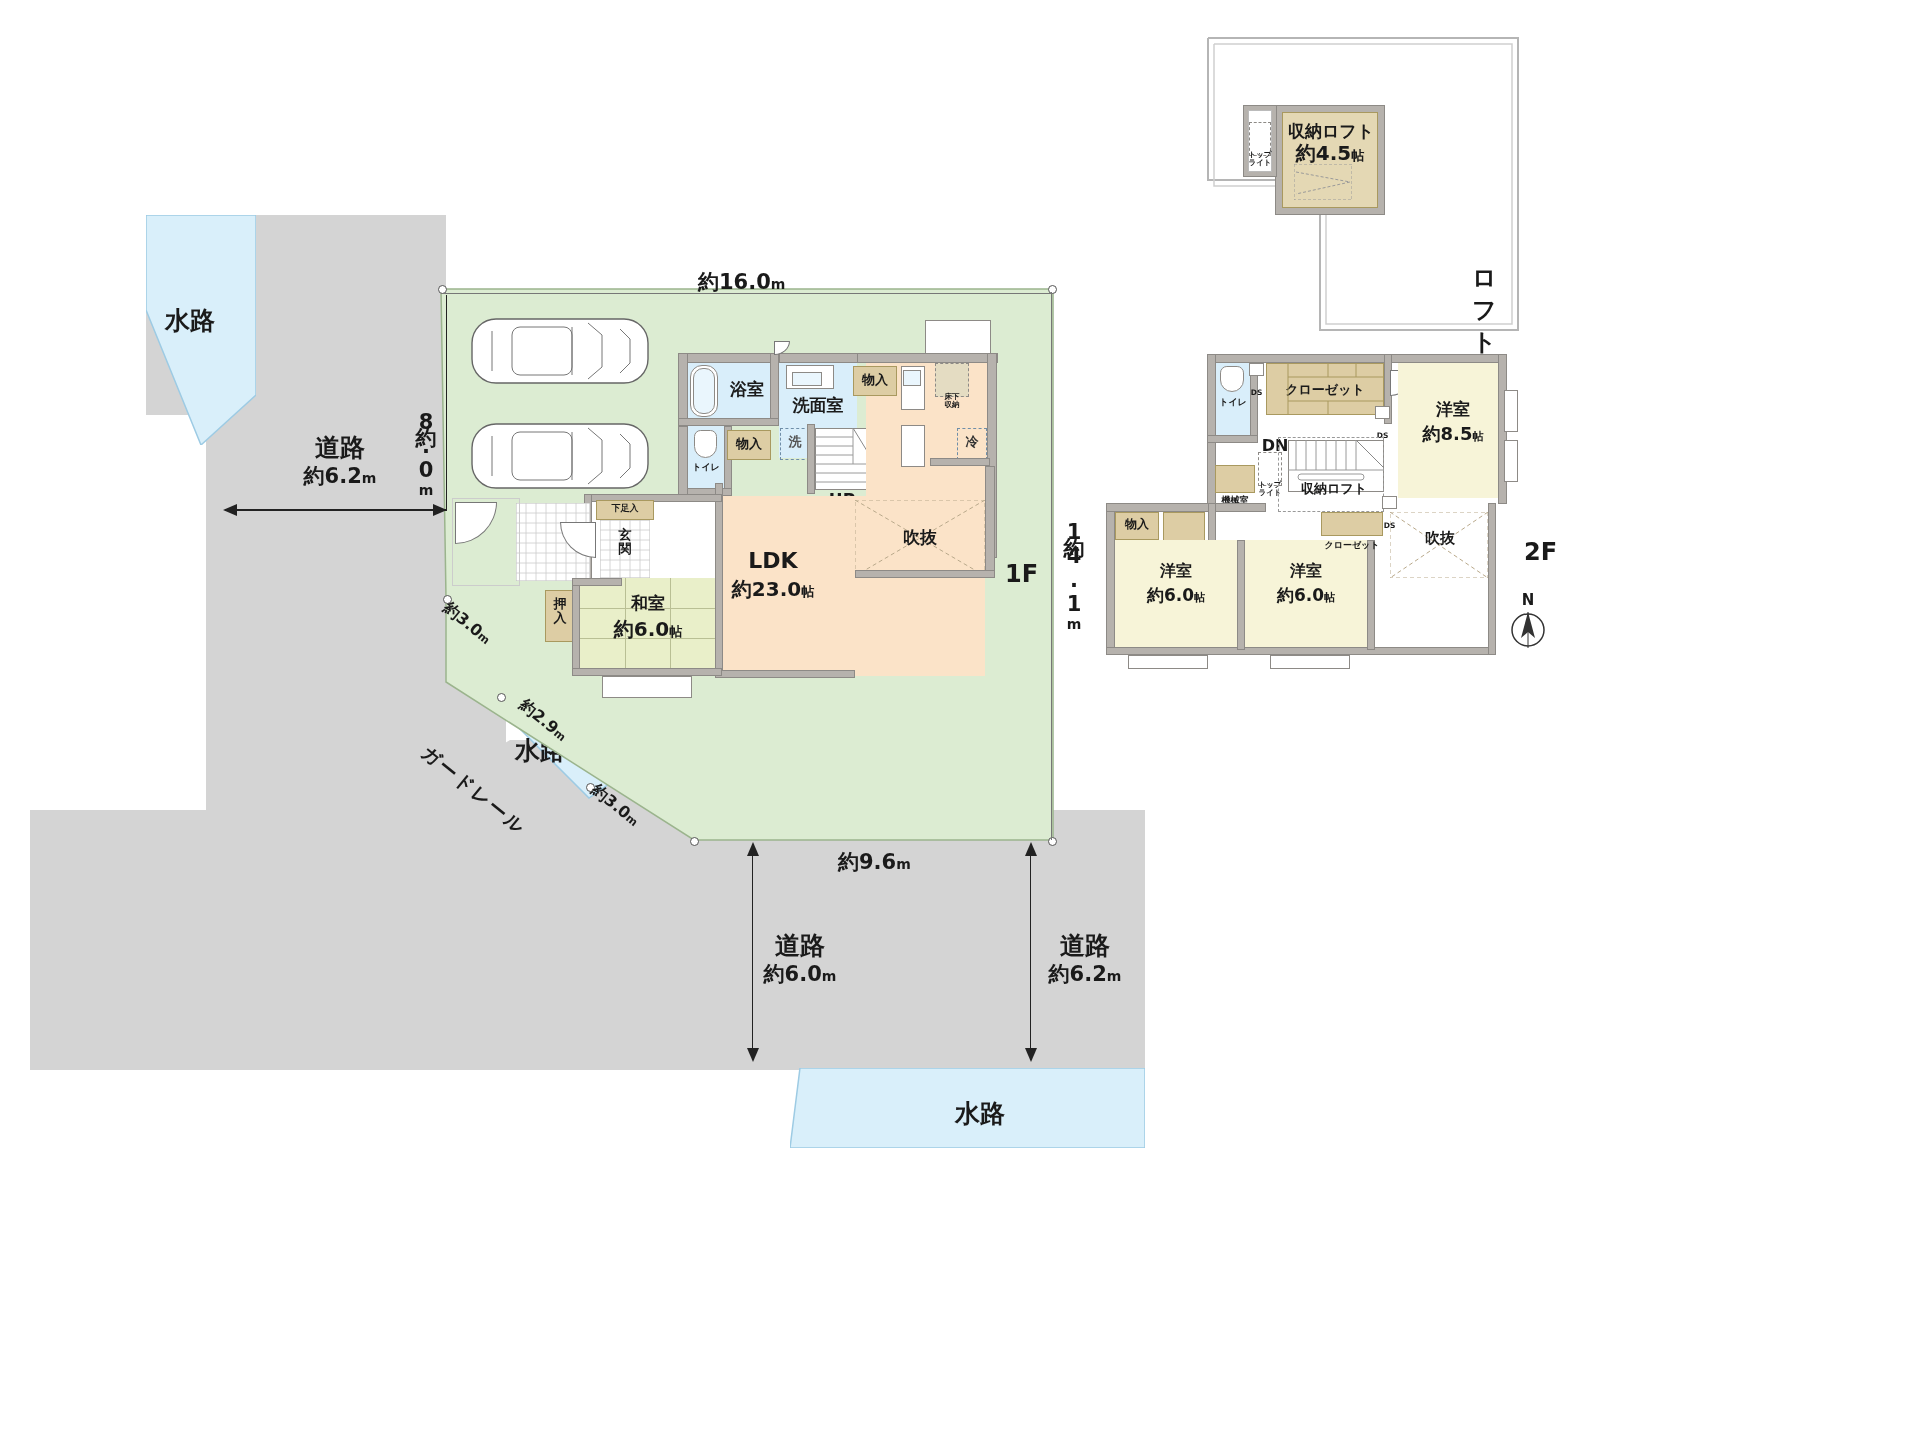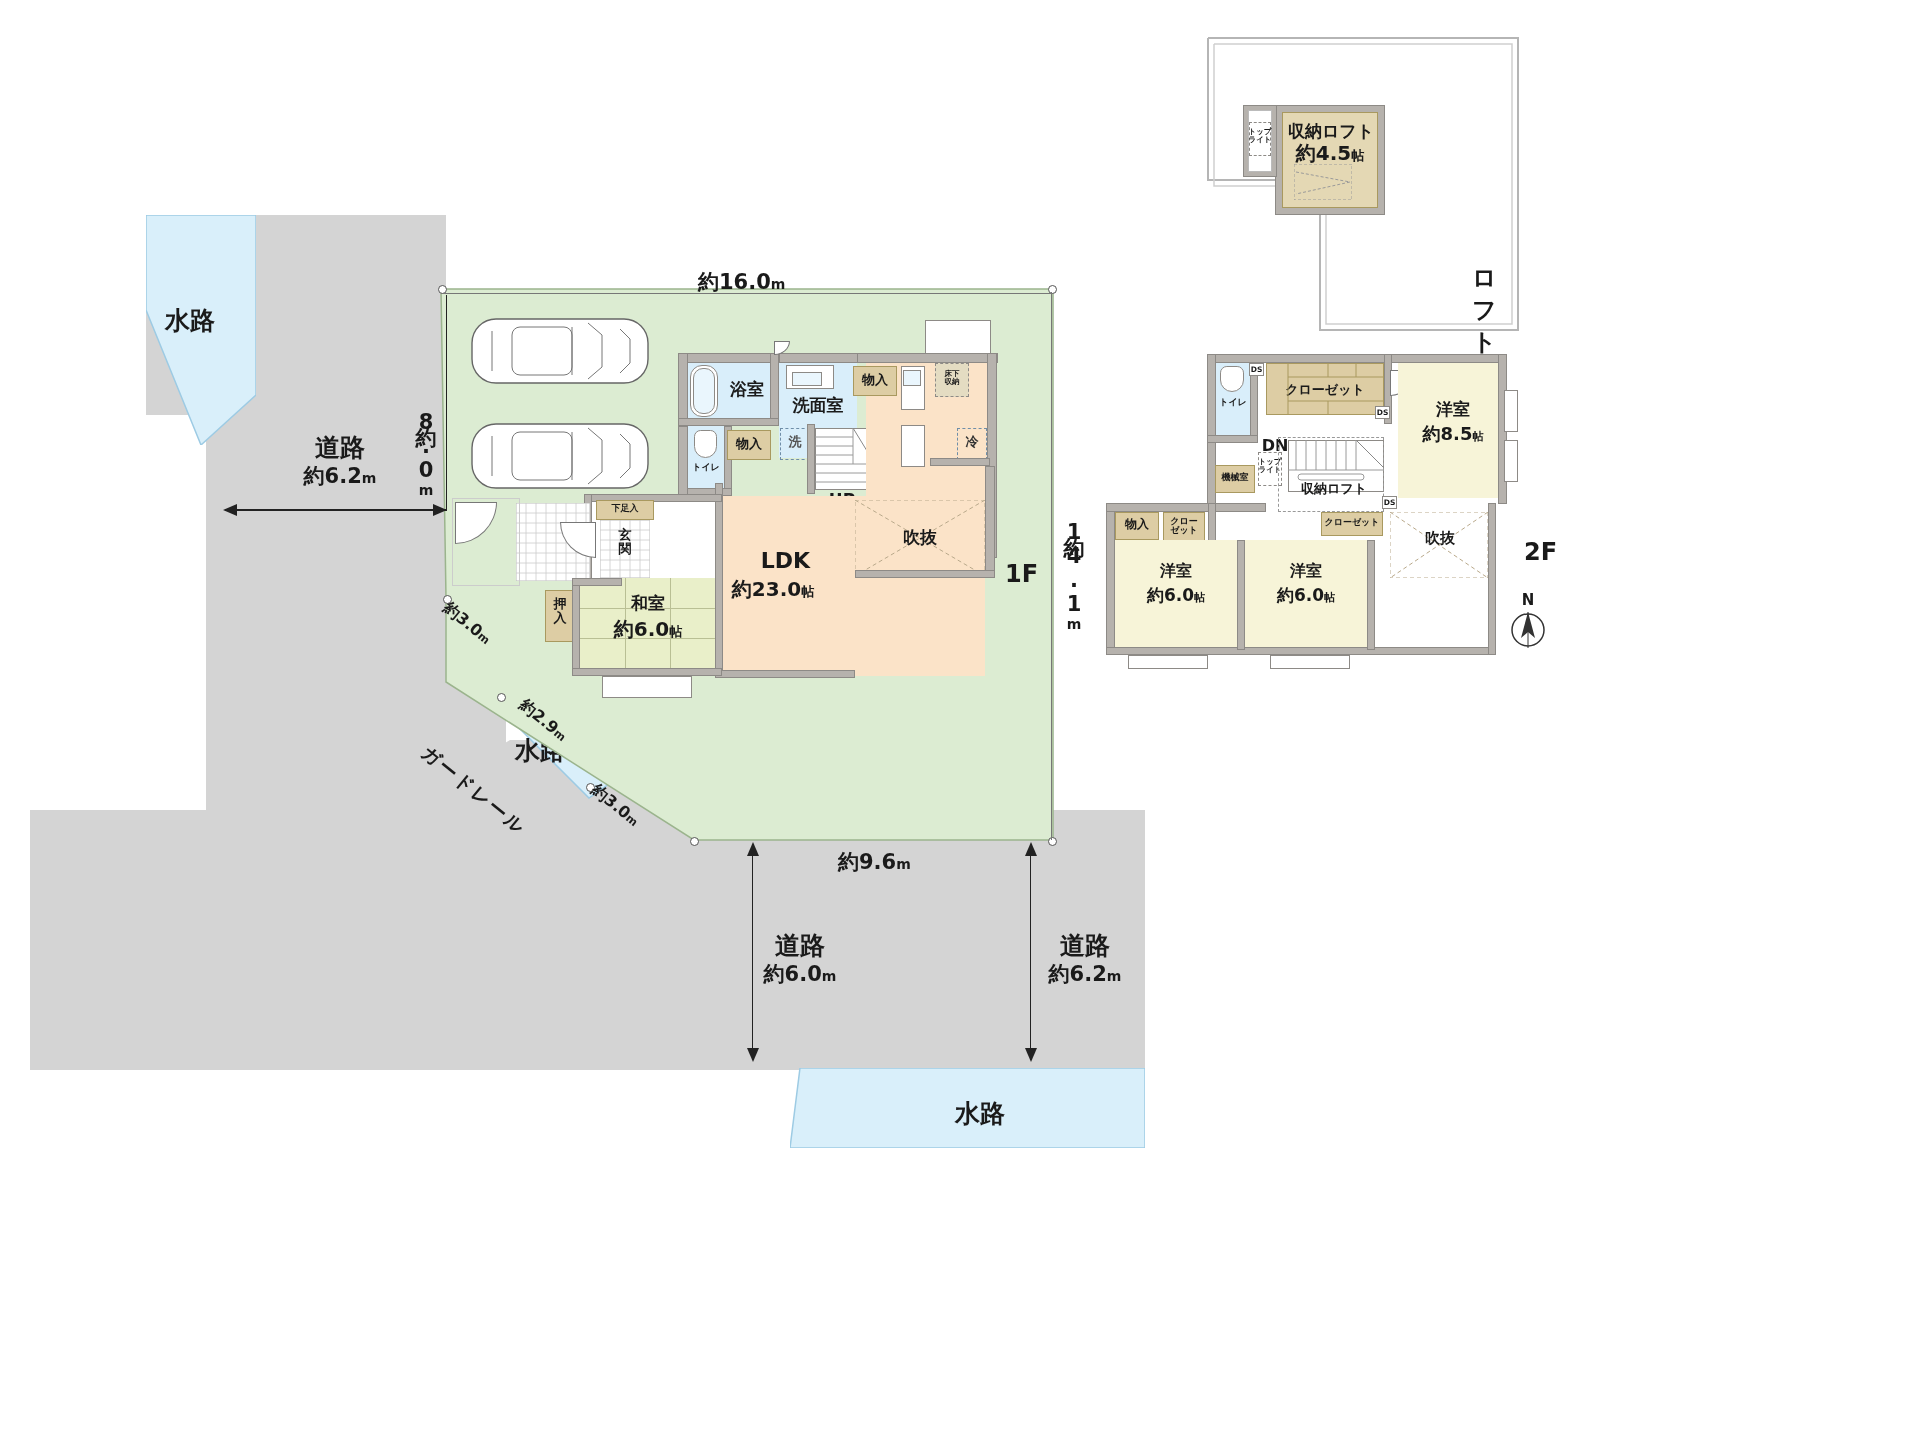--- a/index.html
+++ b/index.html
@@ -26,21 +26,21 @@
   .r-tat{background:#e9efc9;}
   .r-stor{background:#ddcda4;border:1px solid #a9995f;}
   .r-bed{background:#f7f4d8;}
   .r-white{background:#ffffff;}
   .r-loft{background:#e4d8b4;border:1px solid #a9995f;}
   .rname{position:absolute;text-align:center;font-weight:bold;white-space:nowrap;line-height:1.15;}
   .n-lg{font-size:22px;}
   .n-md{font-size:17px;}
   .n-sm{font-size:13px;}
   .n-xs{font-size:9px;line-height:1.05;}
-  .n-xxs{font-size:7.5px;line-height:1.0;}
+  .n-xxs{font-size:7.5px;line-height:1.0;margin-top:23px;}
   .area{font-size:20px;font-weight:bold;}
   .areau{font-size:13px;font-weight:bold;}
   .dash{position:absolute;border:1px dashed #6f8ea8;box-sizing:border-box;}
   .dashg{position:absolute;border:1px dashed #8d8a86;box-sizing:border-box;}
   .thin{position:absolute;border:1px solid #8d8a86;box-sizing:border-box;}
   .floorlbl{position:absolute;font-size:24px;font-weight:bold;}
   .door{position:absolute;border:1px solid #777;border-radius:0 0 0 100%;box-sizing:border-box;background:#fff;}
   .dot{position:absolute;width:7px;height:7px;border-radius:50%;background:#fff;border:1.5px solid #555;}
   .tatline{position:absolute;border-top:1px solid #b9bf94;}
   .tatlinev{position:absolute;border-left:1px solid #b9bf94;}
@@ -234,21 +234,21 @@
     </div>
 
     <div class="dash" style="left:957px;top:428px;width:30px;height:32px;"></div>
     <div class="rname n-sm" style="left:956px;top:435px;width:32px;color:#333;">冷</div>
     <div class="wall" style="left:930px;top:458px;width:60px;height:8px;"></div>
 
     <div class="room r-liv" style="left:723px;top:496px;width:262px;height:180px;"></div>
     <div class="wall" style="left:715px;top:483px;width:8px;height:195px;"></div>
     <div class="wall" style="left:715px;top:670px;width:140px;height:8px;"></div>
     <div class="wall" style="left:985px;top:466px;width:10px;height:110px;"></div>
-    <div class="rname n-lg" style="left:700px;top:548px;width:110px;text-align:right;">LDK</div>
+    <div class="rname n-lg" style="left:718px;top:548px;width:110px;">LDK</div>
     <div class="rname" style="left:710px;top:578px;width:126px;">
       <span class="area">約23.0</span><span class="areau">帖</span>
     </div>
 
     <div class="abs" style="left:855px;top:500px;width:130px;height:76px;">
       <svg width="130" height="76">
         <rect x="0" y="0" width="130" height="76" fill="none" stroke="#b9a98b" stroke-width="1" stroke-dasharray="4,3"></rect>
         <line x1="0" y1="0" x2="130" y2="76" stroke="#b9a98b" stroke-width="1" stroke-dasharray="4,3"></line>
         <line x1="130" y1="0" x2="0" y2="76" stroke="#b9a98b" stroke-width="1" stroke-dasharray="4,3"></line>
       </svg>

